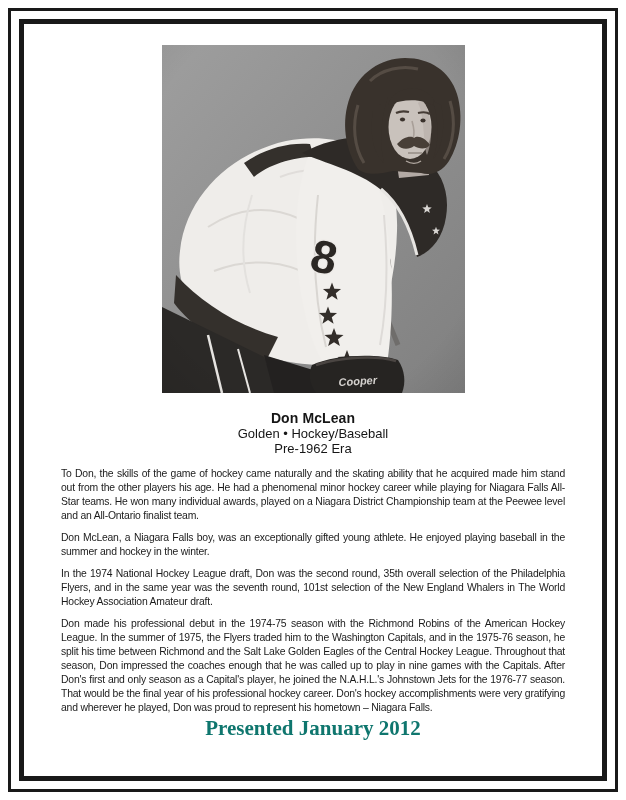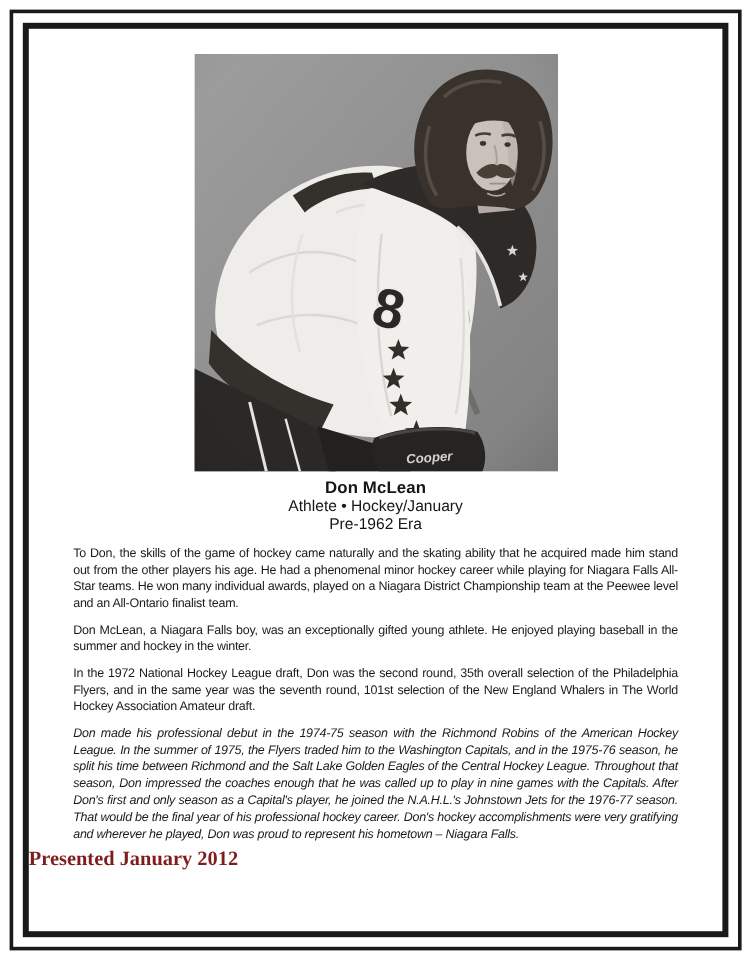--- a/index.html
+++ b/index.html
@@ -10,32 +10,32 @@
   }
   .page{position:absolute;inset:0;background:#ffffff;}
   .outer-frame{position:absolute;inset:8px;border:3px solid #191919;pointer-events:none;}
   .inner-frame{position:absolute;inset:19px;border:5px solid #191919;pointer-events:none;}
   .content{
     position:absolute;left:24px;right:24px;top:24px;bottom:24px;
     box-sizing:border-box;padding-top:21px;text-align:center;
   }
   figure.photo{margin:0 auto;width:303px;height:348px;display:block;}
   figure.photo svg{display:block;}
-  .title-block{margin-top:6px;line-height:15px;}
+  .title-block{margin-top:18px;line-height:15px;}
   .name{font-size:14px;font-weight:bold;letter-spacing:.1px;}
   .role,.era{font-size:13px;}
   .bio{
     margin:11px auto 0;width:504px;text-align:justify;
     font-size:10.4px;line-height:14px;letter-spacing:-0.2px;color:#1b1b1b;
   }
   .bio p{margin:0 0 8px 0;}
-  .bio p:last-child{margin-bottom:0;font-style:italic;}
+  .bio p:last-child{margin-bottom:0;}
   .presented{
     margin-top:4px;font-family:"Liberation Serif",serif;font-weight:bold;
-    font-size:17px;line-height:18px;text-align:left;color:#7f1d1d;
+    font-size:21px;line-height:18px;text-align:center;color:#0f766e;
   }
 </style>
 </head>
 <body>
 
 <div class="page">
   <div class="outer-frame"></div>
   <div class="inner-frame"></div>
 
   <div class="content">
@@ -120,27 +120,27 @@
           <path d="M154,320 C178,312 214,310 234,316" stroke="#4a4542" stroke-width="2.5" fill="none"></path>
           <text x="196" y="340" font-size="11" font-style="italic" font-weight="bold" fill="#d3d0cd" text-anchor="middle" transform="rotate(-4 196 340)" font-family="Liberation Sans, sans-serif">Cooper</text>
         </g>
 
         <rect width="303" height="348" fill="url(#vig)"></rect>
       </svg>
     </figure>
 
     <header class="title-block">
       <div class="name">Don McLean</div>
-      <div class="role">Athlete • Hockey/January</div>
+      <div class="role">Golden • Hockey/Baseball</div>
       <div class="era">Pre-1962 Era</div>
     </header>
 
     <main class="bio">
       <p>To Don, the skills of the game of hockey came naturally and the skating ability that he acquired made him stand out from the other players his age. He had a phenomenal minor hockey career while playing for Niagara Falls All-Star teams. He won many individual awards, played on a Niagara District Championship team at the Peewee level and an All-Ontario finalist team.</p>
       <p>Don McLean, a Niagara Falls boy, was an exceptionally gifted young athlete. He enjoyed playing baseball in the summer and hockey in the winter.</p>
-      <p>In the 1972 National Hockey League draft, Don was the second round, 35th overall selection of the Philadelphia Flyers, and in the same year was the seventh round, 101st selection of the New England Whalers in The World Hockey Association Amateur draft.</p>
+      <p>In the 1974 National Hockey League draft, Don was the second round, 35th overall selection of the Philadelphia Flyers, and in the same year was the seventh round, 101st selection of the New England Whalers in The World Hockey Association Amateur draft.</p>
       <p>Don made his professional debut in the 1974-75 season with the Richmond Robins of the American Hockey League. In the summer of 1975, the Flyers traded him to the Washington Capitals, and in the 1975-76 season, he split his time between Richmond and the Salt Lake Golden Eagles of the Central Hockey League. Throughout that season, Don impressed the coaches enough that he was called up to play in nine games with the Capitals. After Don's first and only season as a Capital's player, he joined the N.A.H.L.'s Johnstown Jets for the 1976-77 season. That would be the final year of his professional hockey career. Don's hockey accomplishments were very gratifying and wherever he played, Don was proud to represent his hometown – Niagara Falls.</p>
     </main>
 
     <footer class="presented">Presented January 2012</footer>
 
   </div>
 </div>
 
 </body></html>

